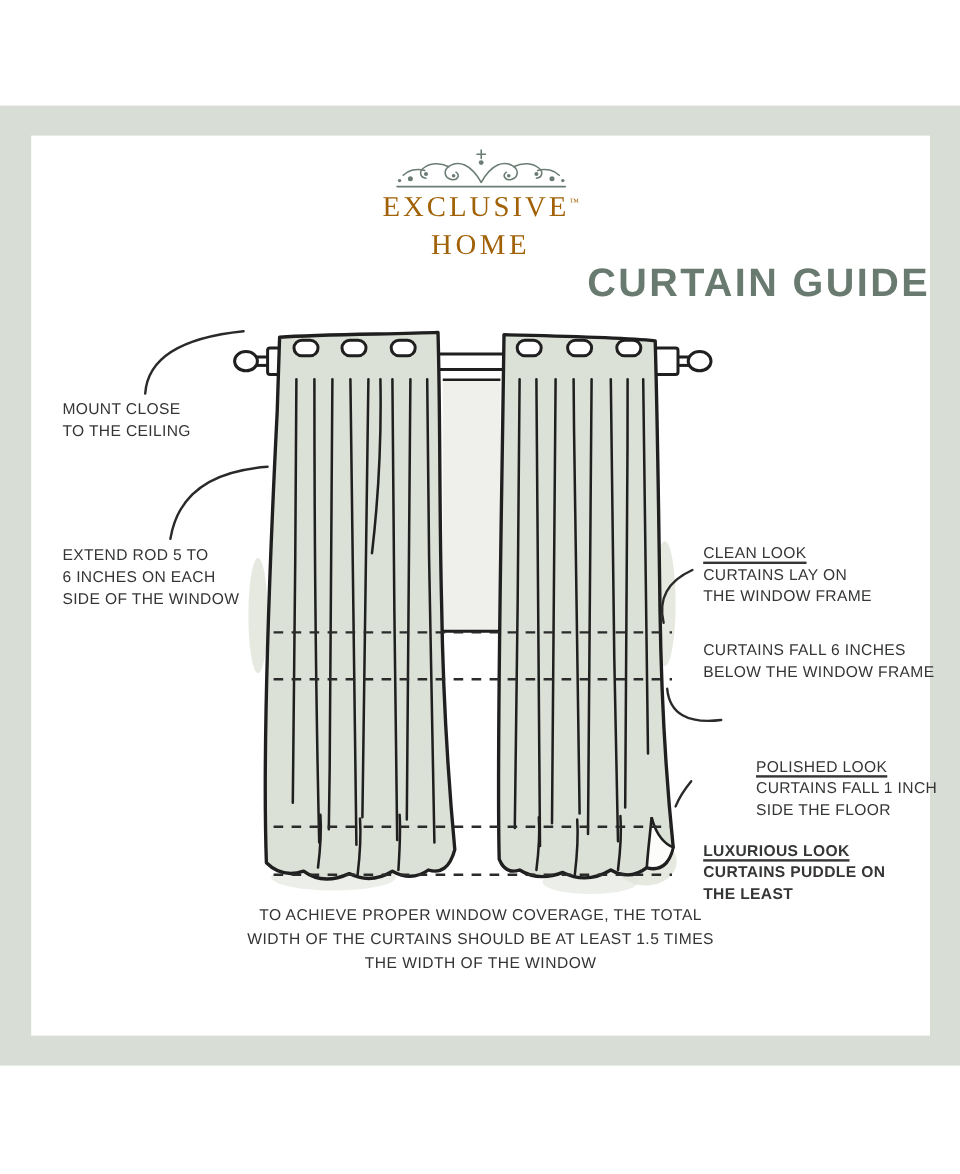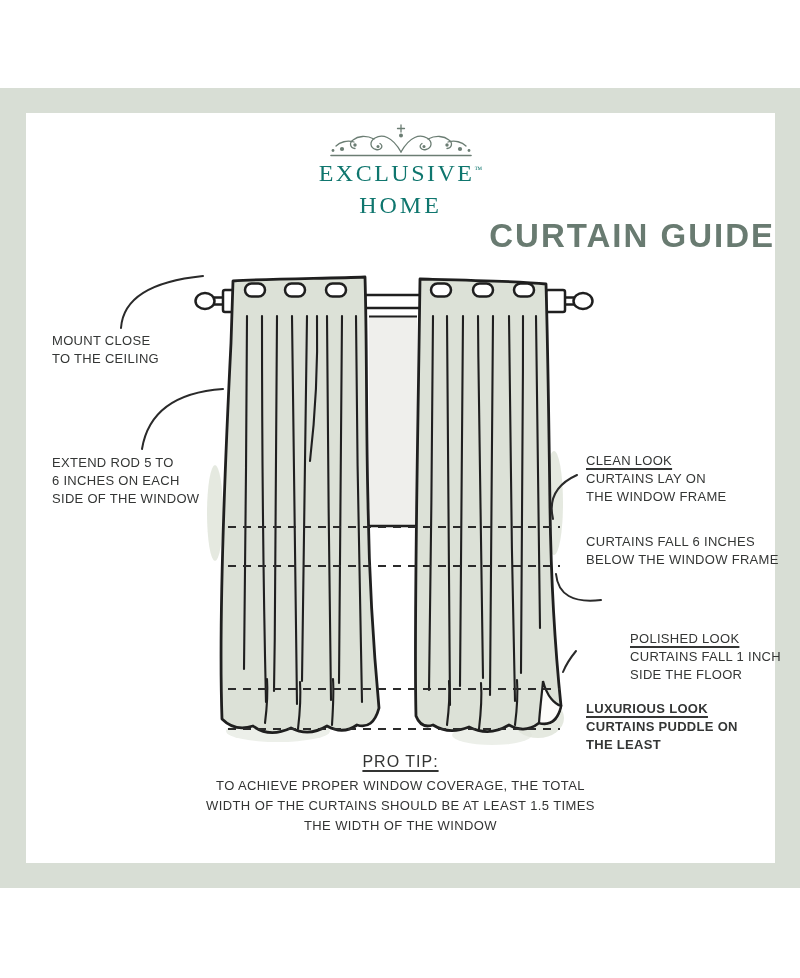--- a/index.html
+++ b/index.html
@@ -2,21 +2,21 @@
 <html><head>
 <meta charset="utf-8">
 <style>
   html,body{margin:0;padding:0;background:#ffffff;}
   .page{position:relative;width:800px;height:978px;background:#ffffff;overflow:hidden;
         font-family:"Liberation Sans", sans-serif;}
   .green-frame{position:absolute;left:0;top:88px;width:800px;height:800px;background:#d8ded5;}
   .card{position:absolute;left:26px;top:113px;width:749px;height:750px;background:#ffffff;}
 
   .ornament{position:absolute;top:9px;left:50%;transform:translateX(-50%);}
-  .brand-line{position:absolute;width:100%;text-align:center;color:#0f766e;
+  .brand-line{position:absolute;width:100%;text-align:center;color:#a16207;
               font-family:"Liberation Serif", serif;font-size:24px;letter-spacing:2.5px;}
   .brand-1{top:47px;}
   .brand-2{top:79px;letter-spacing:3px;}
   .tm{font-size:8px;letter-spacing:0;vertical-align:super;}
   .page-title{position:absolute;top:104px;width:100%;text-align:right;font-weight:bold;
               font-size:33px;letter-spacing:2px;color:#697b71;}
 
   svg.diagram{position:absolute;left:0;top:0;}
 
   .ann{position:absolute;font-size:13px;line-height:18px;letter-spacing:0.3px;
@@ -189,20 +189,19 @@
       <div>CURTAINS FALL 1 INCH</div>
       <div>SIDE THE FLOOR</div>
     </div>
     <div class="ann r4">
       <div><span class="ann-title">LUXURIOUS LOOK</span></div>
       <div>CURTAINS PUDDLE ON</div>
       <div>THE LEAST</div>
     </div>
 
     <div class="protip">
-      <div class="protip-title"><span>PRO TIP:</span></div>
       <div class="protip-line">TO ACHIEVE PROPER WINDOW COVERAGE, THE TOTAL</div>
       <div class="protip-line">WIDTH OF THE CURTAINS SHOULD BE AT LEAST 1.5 TIMES</div>
       <div class="protip-line">THE WIDTH OF THE WINDOW</div>
     </div>
 
   </div>
 </div>
 
 </body></html>

